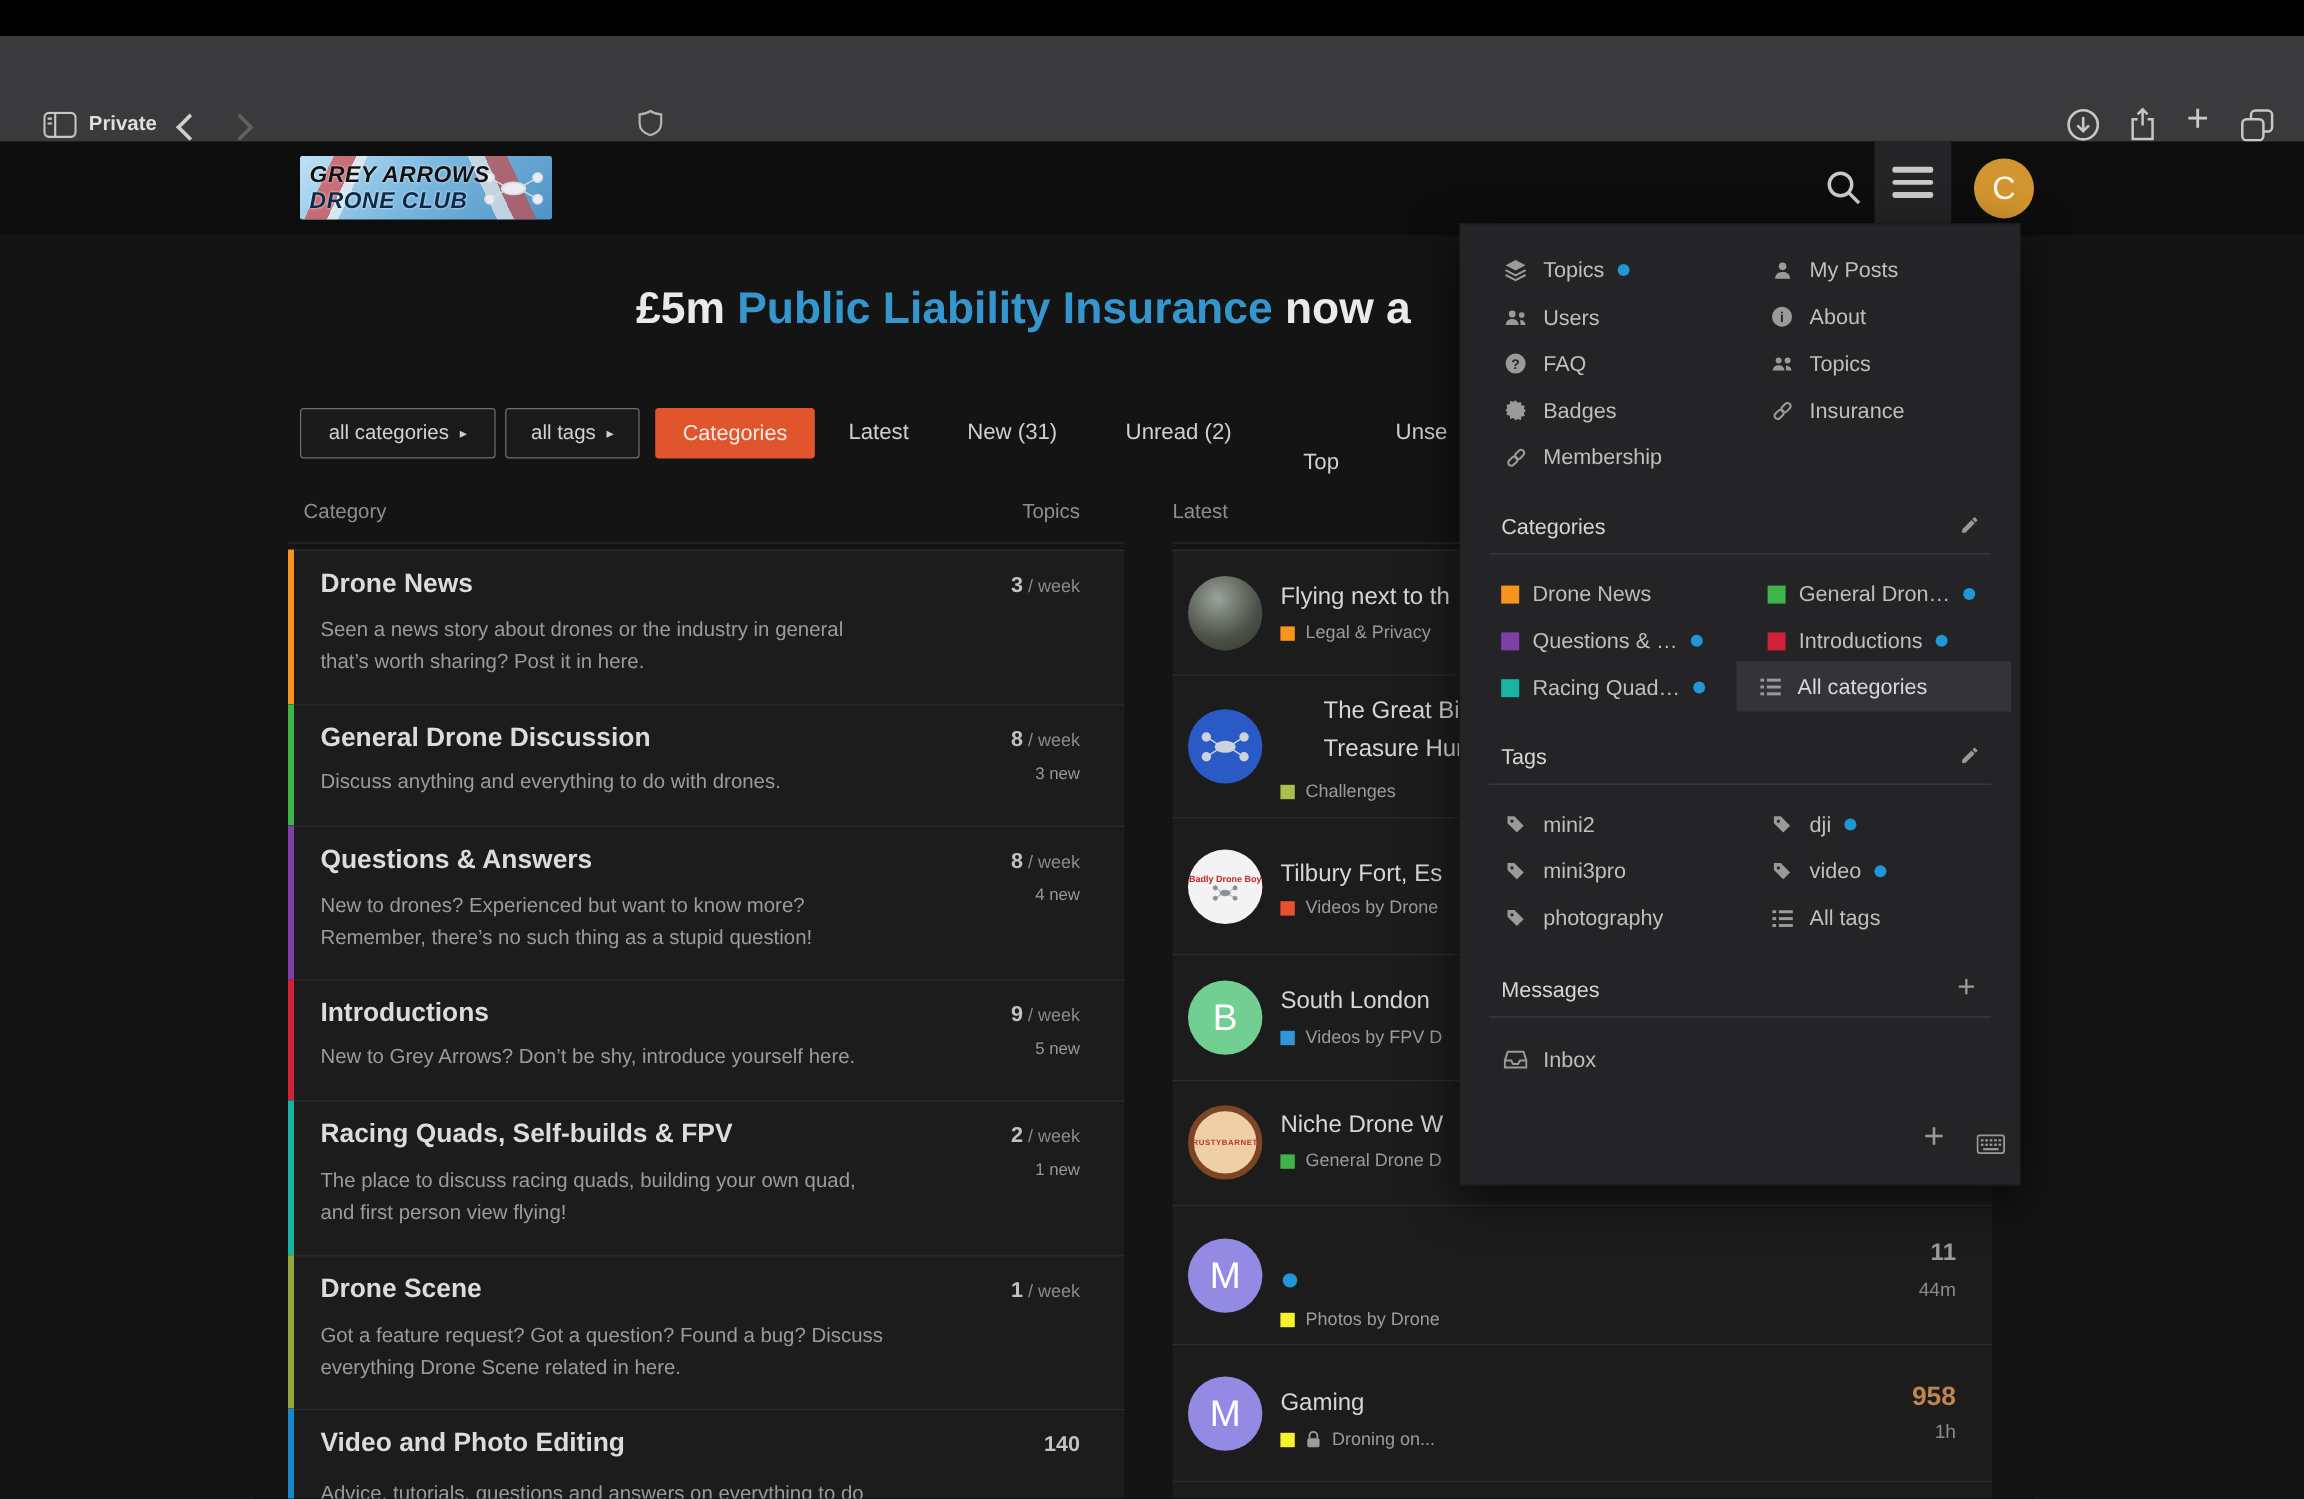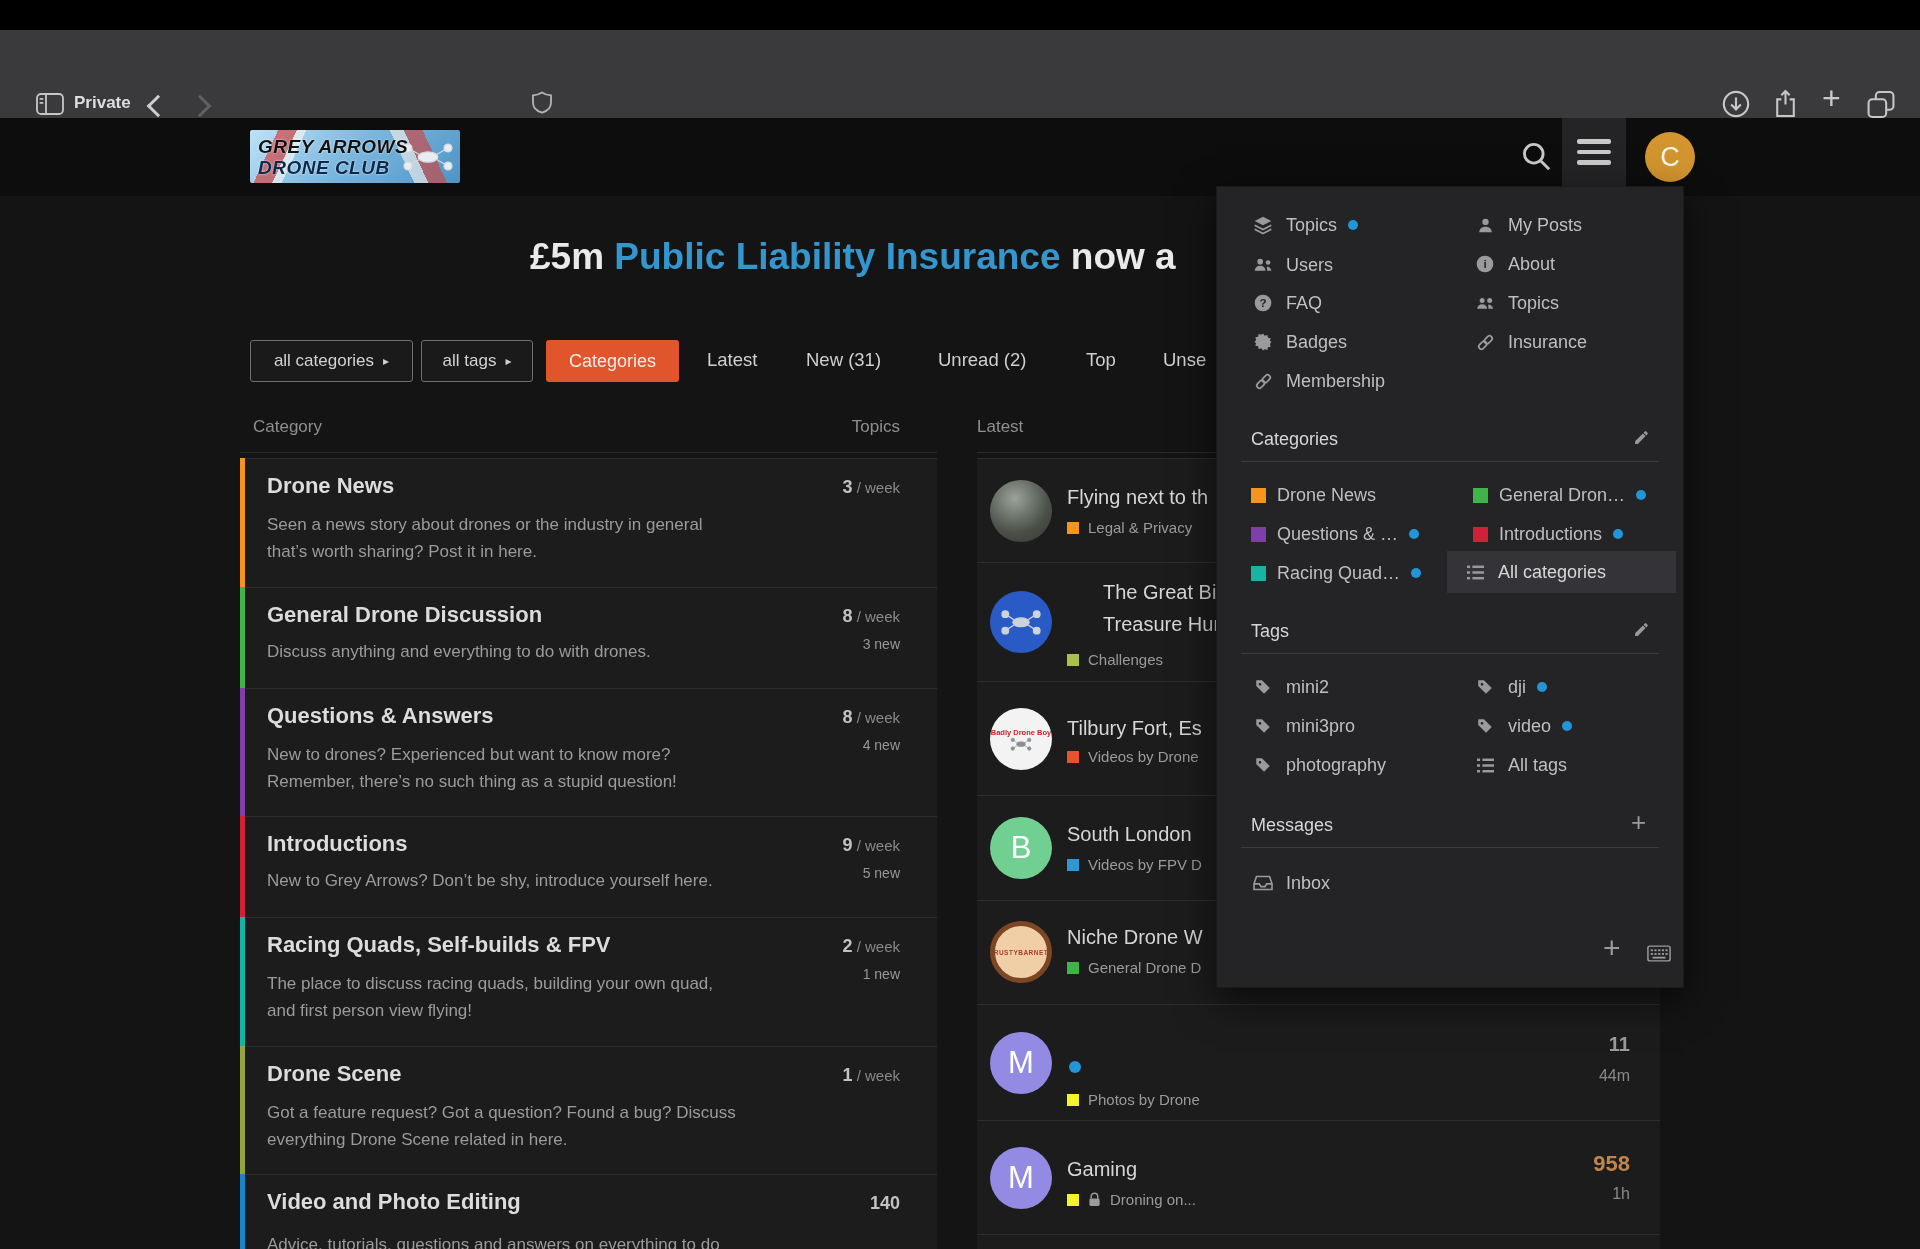--- a/index.html
+++ b/index.html
@@ -176,21 +176,21 @@
       <span class="caret">▸</span>
   </div>
   <div class="filter-box" style="left:421px;width:112px;">
     <span>all tags</span>
       <span class="caret">▸</span>
   </div>
   <div class="nav-active" style="background-color: rgb(224, 85, 44);">Categories</div>
   <span class="nav-link" style="left:707px;">Latest</span>
   <span class="nav-link" style="left:806px;">New (31)</span>
   <span class="nav-link" style="left:938px;">Unread (2)</span>
-  <span class="nav-link" style="left:1086px;">Top</span>
+  <span class="nav-link" style="left:1086px;margin-top:25px;">Top</span>
   <span class="nav-link" style="left:1163px;">Unse</span>
 
   <span class="thead" style="left:253px;">Category</span>
   <span class="thead" style="left:800px;width:100px;text-align:right;">Topics</span>
   <span class="thead" style="left:977px;">Latest</span>
   <div class="hdr-line" style="left:240px;width:697px;"></div>
   <div class="hdr-line" style="left:977px;width:683px;"></div>
 
   <div class="crow" style="top:458px;height:129px;">
     <div class="cbar" style="background-color: rgb(247, 148, 30);"></div>

